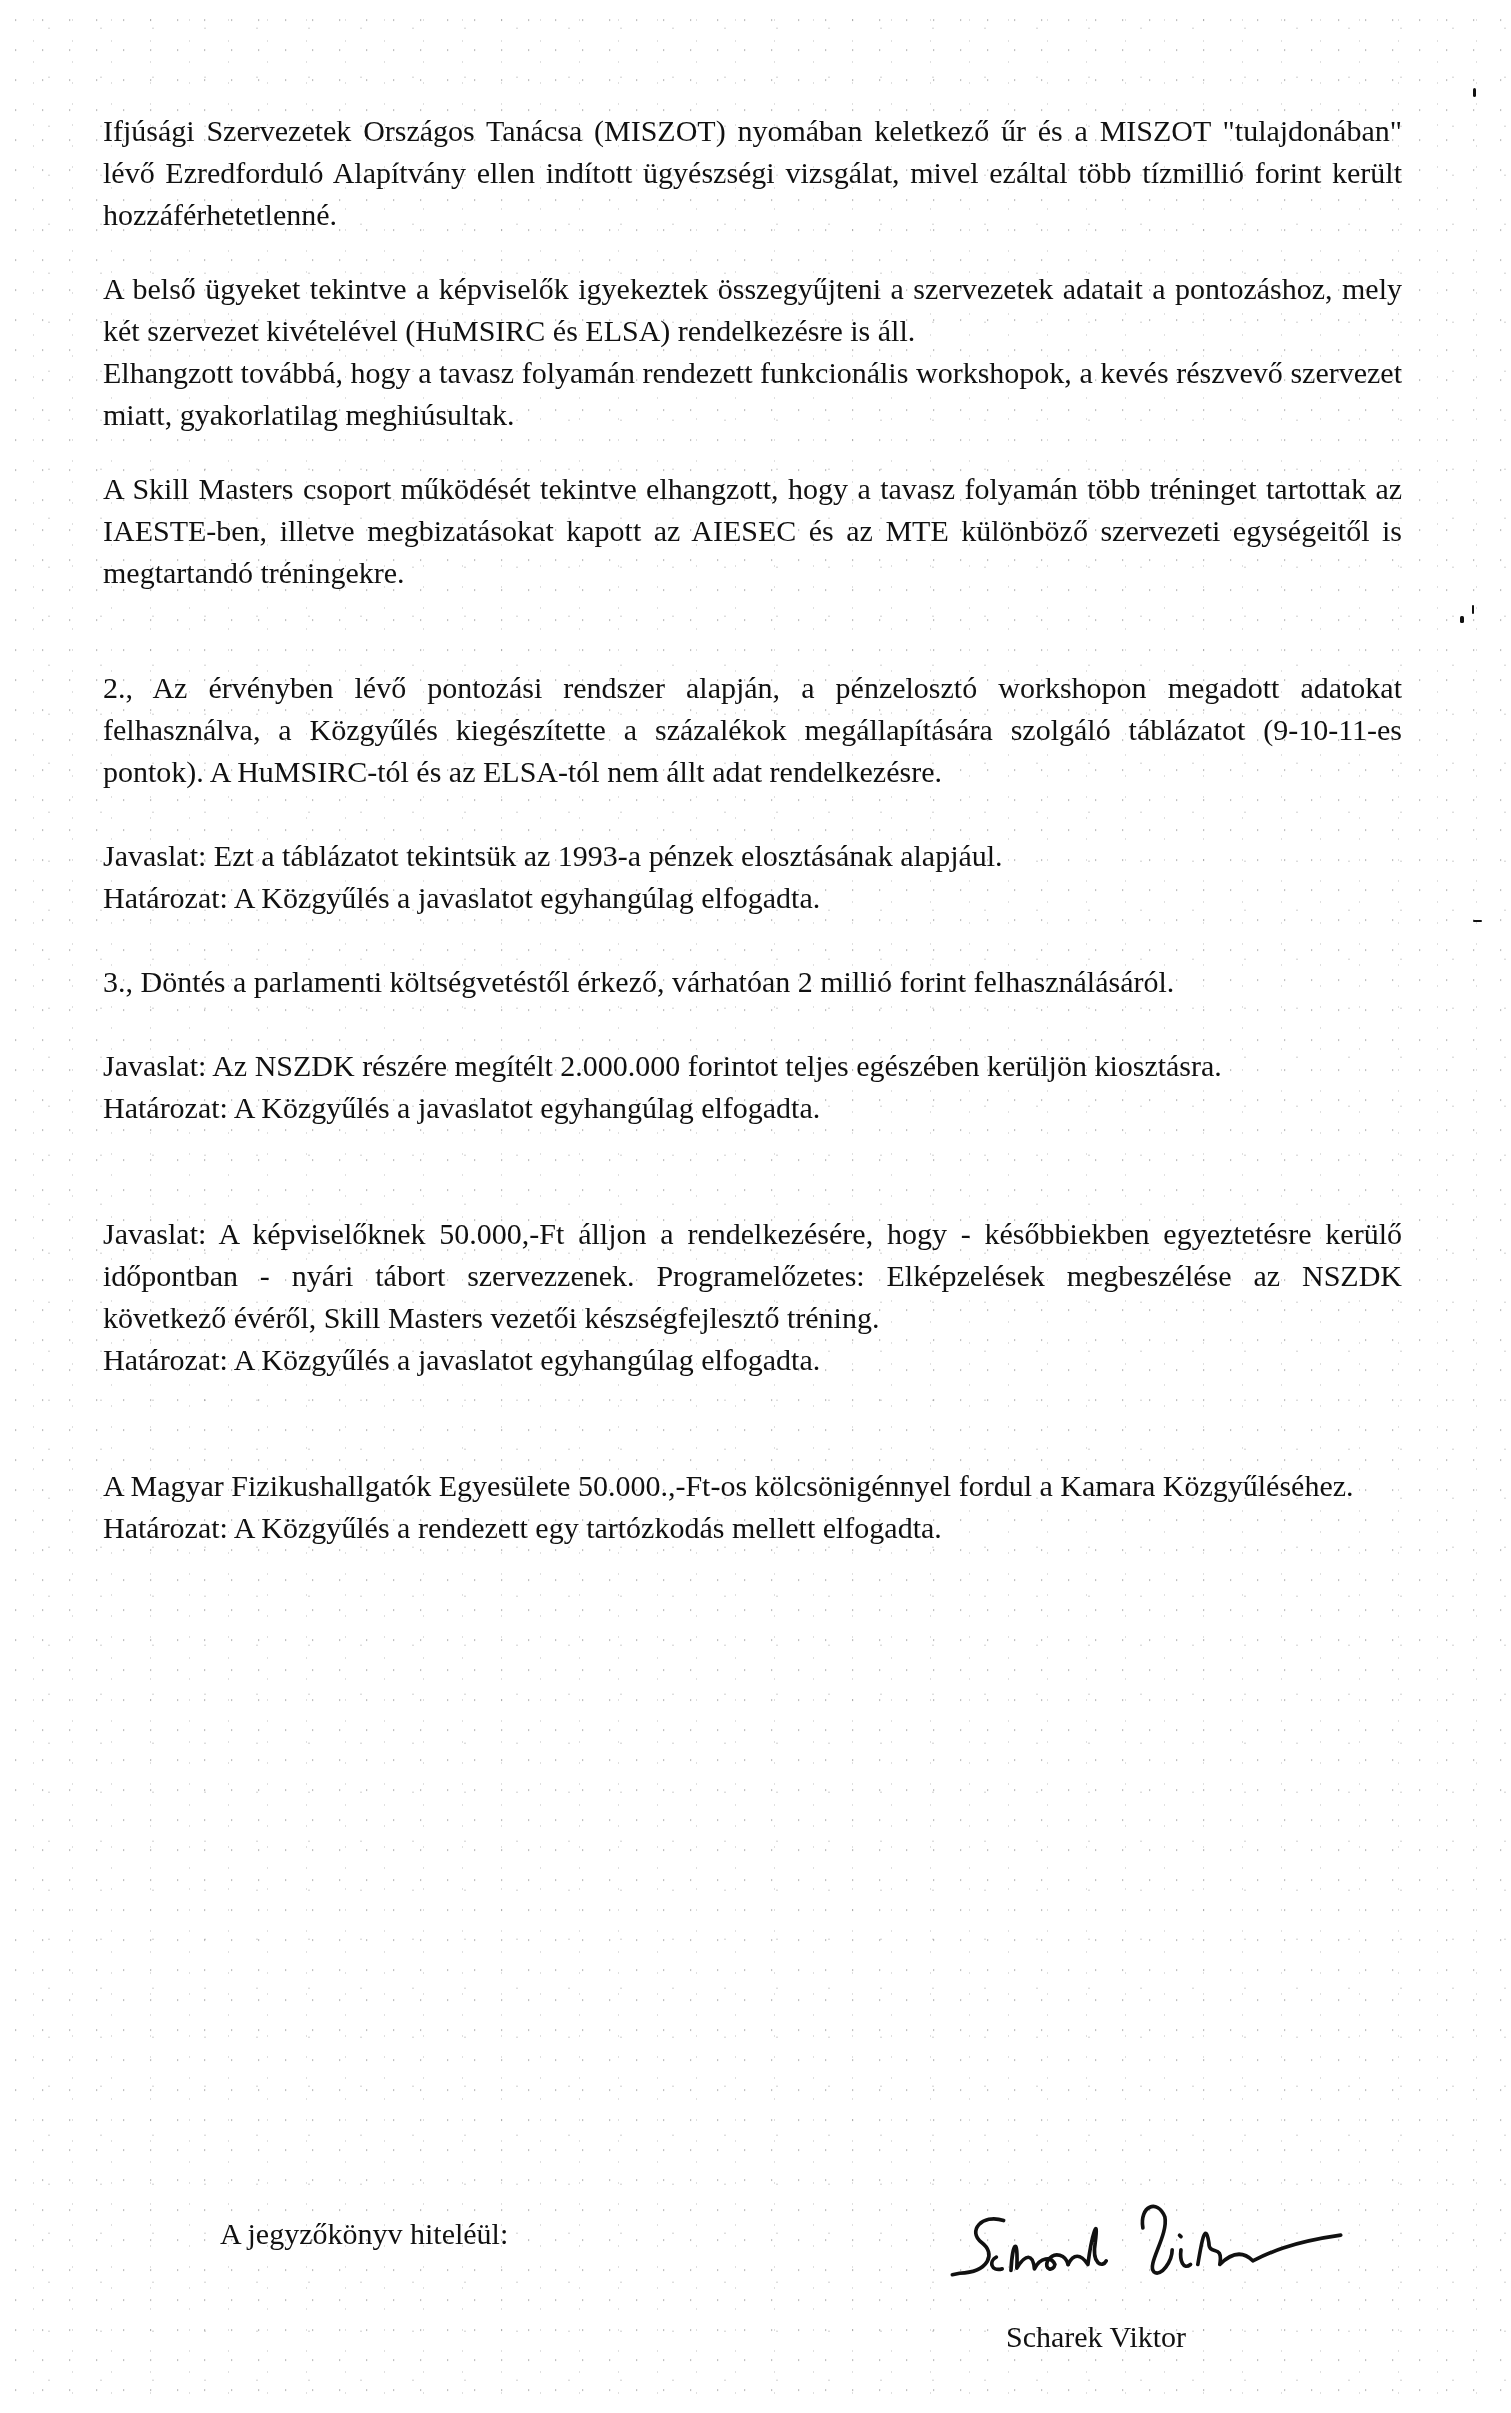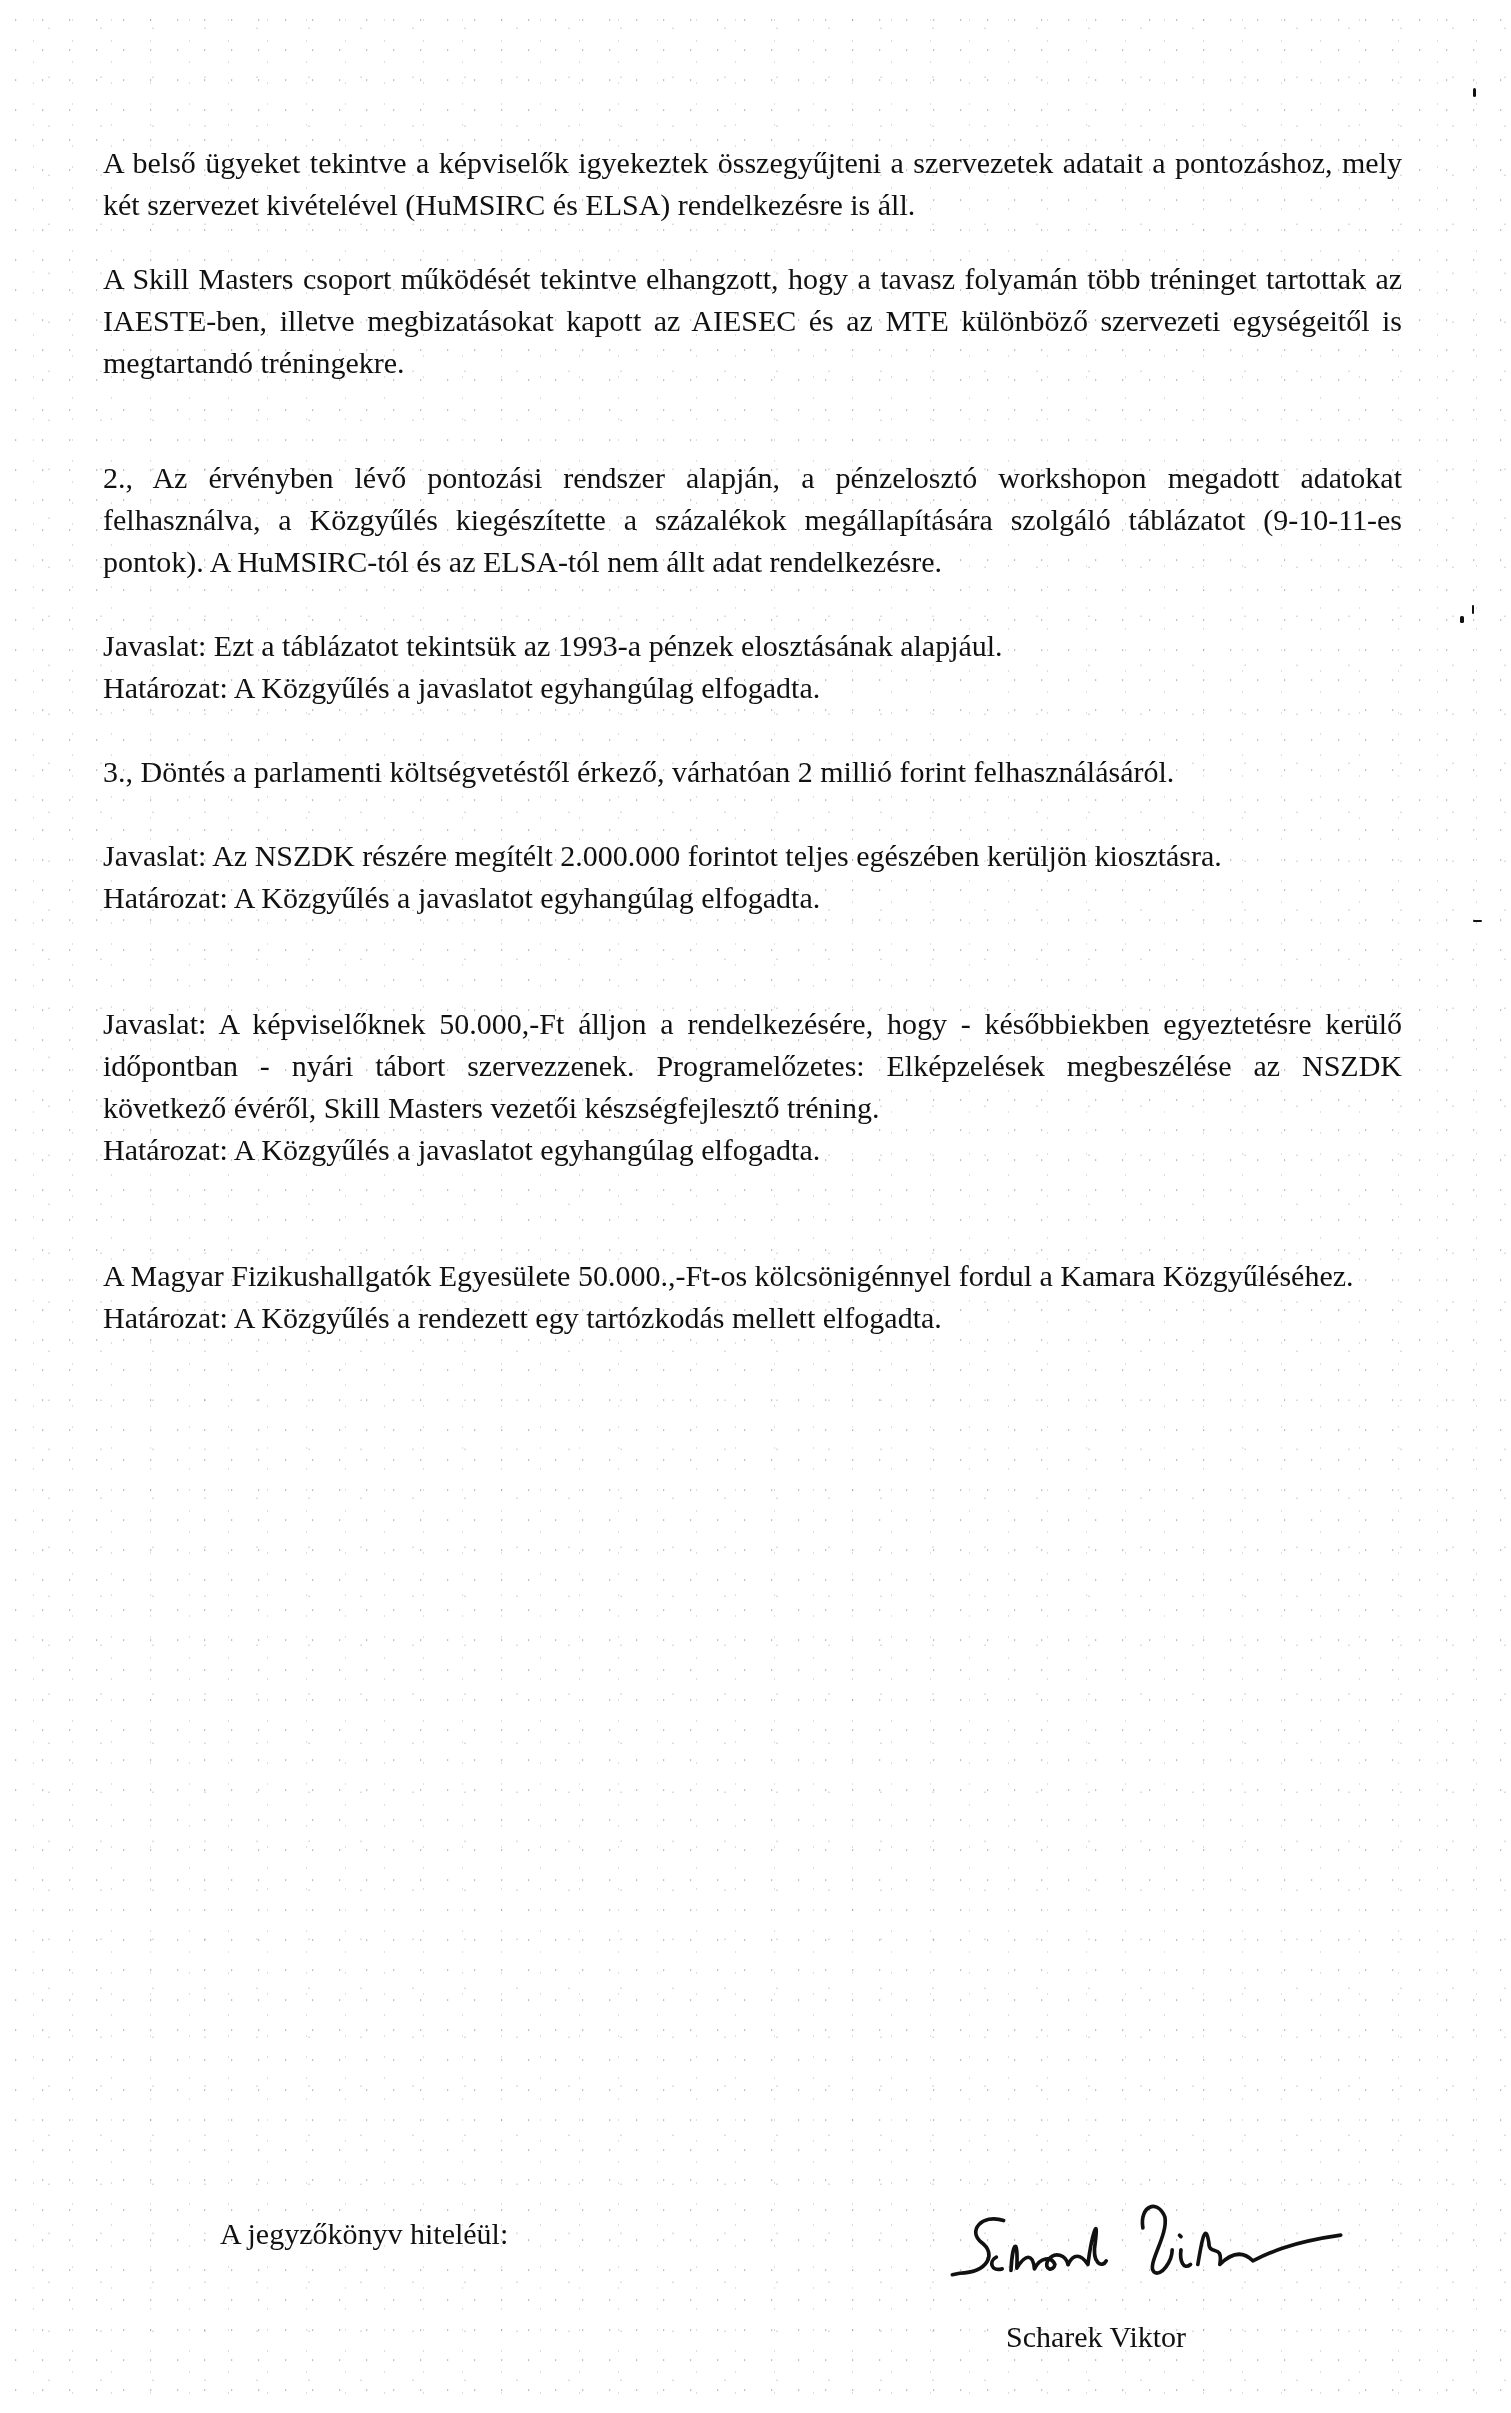--- a/index.html
+++ b/index.html
@@ -81,25 +81,27 @@
       border-radius: 1.5px;
     }
   </style>
 </head>
 <body>
 
 <div class="speckle"></div>
 
 <div class="page">
 
+  <p class="para">Ifjúsági Szervezetek Országos Tanácsa (MISZOT) nyomában keletkező űr és a MISZOT "tulajdonában" lévő Ezredforduló Alapítvány ellen indított ügyészségi vizsgálat, mivel ezáltal több tízmillió forint került hozzáférhetetlenné.</p>
 
   <div class="gap-m"></div>
 
   <p class="para"><span class="bold">A belső ügyeket</span><span> tekintve a képviselők igyekeztek összegyűjteni a szervezetek adatait a pontozáshoz, mely két szervezet kivételével (HuMSIRC és ELSA) rendelkezésre is áll.</span></p>
 
+  <p class="para">Elhangzott továbbá, hogy a tavasz folyamán rendezett funkcionális workshopok, a kevés részvevő szervezet miatt, gyakorlatilag meghiúsultak.</p>
 
   <div class="gap-m"></div>
 
   <p class="para"><span>A </span><span class="bold">Skill Masters</span><span> csoport működését tekintve elhangzott, hogy a tavasz folyamán több tréninget tartottak az IAESTE-ben, illetve megbizatásokat kapott az AIESEC és az MTE különböző szervezeti egységeitől is megtartandó tréningekre.</span></p>
 
   <div class="gap-xl"></div>
 
   <section>
     <p class="para">2., Az érvényben lévő pontozási rendszer alapján, a pénzelosztó workshopon megadott adatokat felhasználva, a Közgyűlés kiegészítette a százalékok megállapítására szolgáló táblázatot (9-10-11-es pontok). A HuMSIRC-tól és az ELSA-tól nem állt adat rendelkezésre.</p>
     <div class="gap-l"></div>

